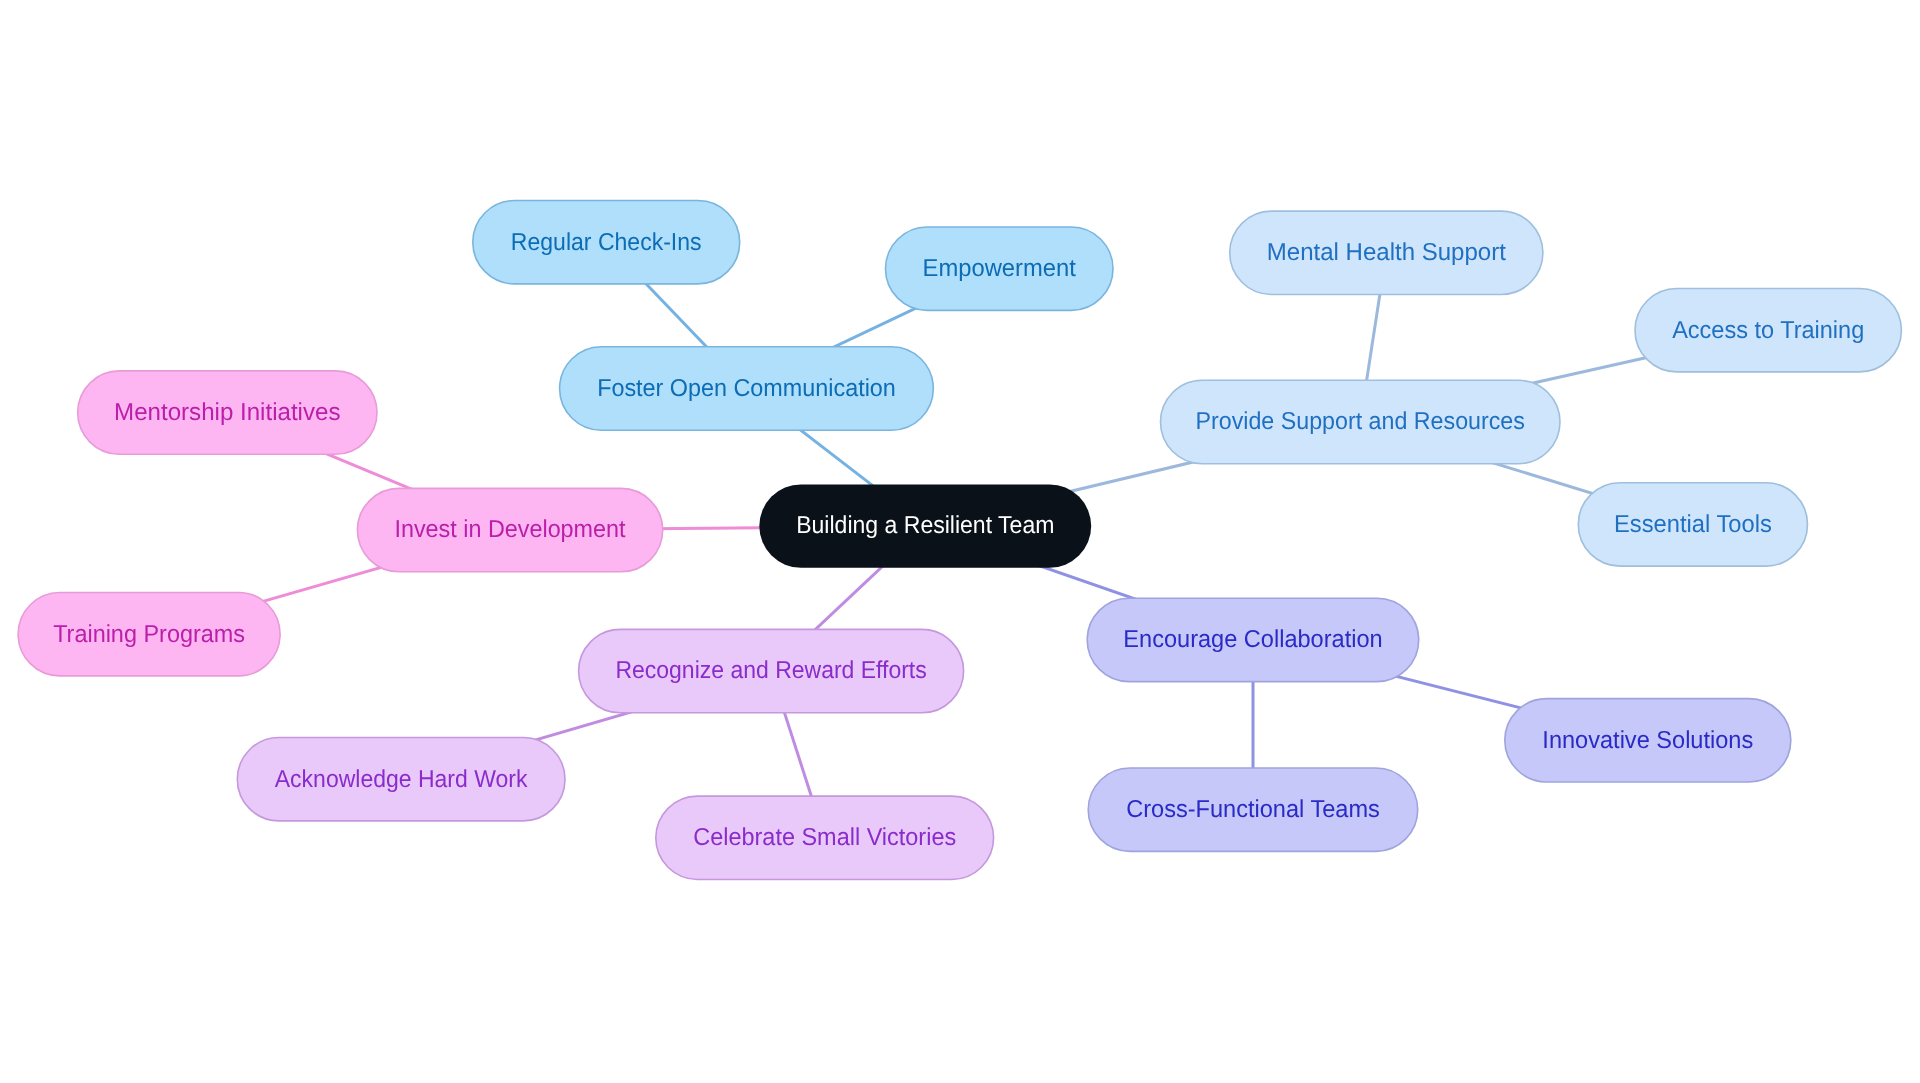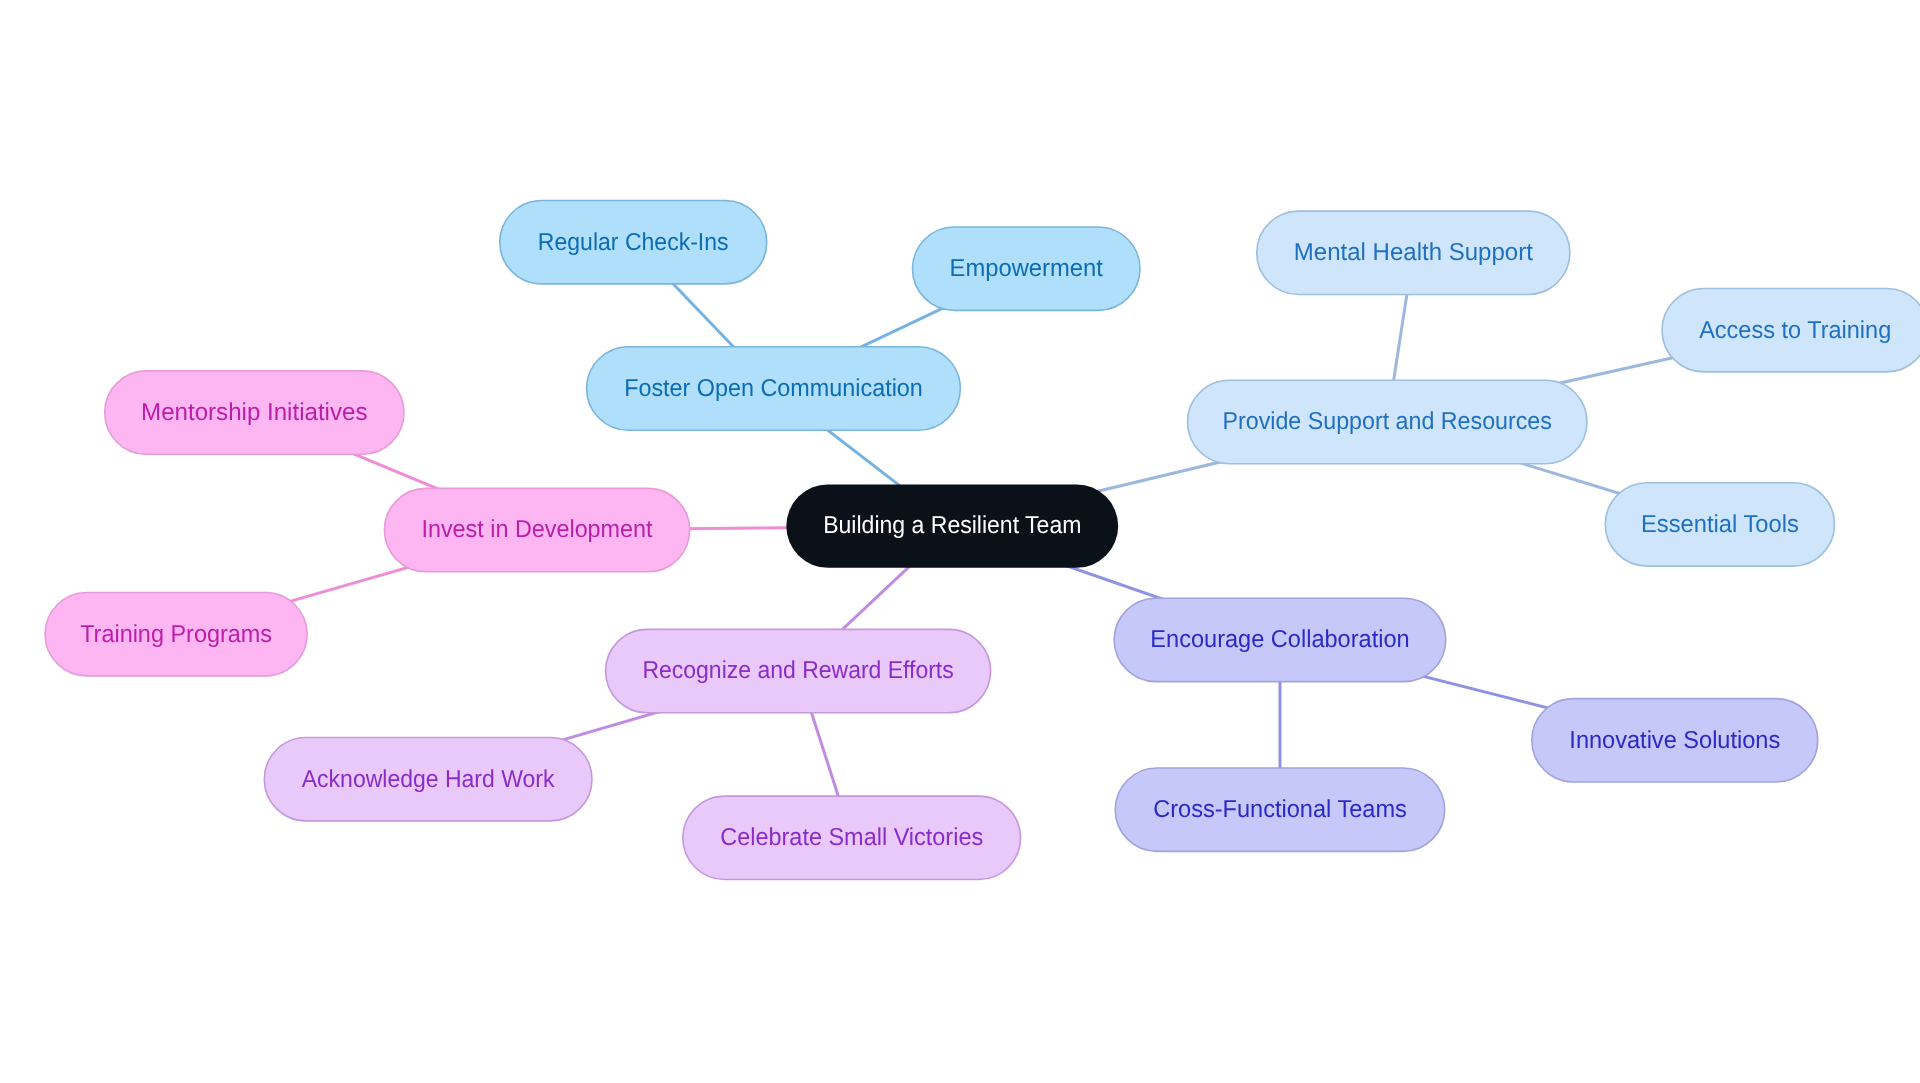--- a/index.html
+++ b/index.html
@@ -1,19 +1,19 @@
 <!DOCTYPE html>
 <html><head>
 <meta charset="utf-8">
 <title>Building a Resilient Team - Mind Map</title>
 <style>
   html,body{margin:0;padding:0;background:#ffffff;}
   body{width:1920px;height:1083px;overflow:hidden;
        font-family:"Liberation Sans",sans-serif;}
-  #stage{position:relative;width:1728px;height:1083px;background:#ffffff;margin-left:27px;}
+  #stage{position:relative;width:1728px;height:1083px;background:#ffffff;}
   #mm{position:absolute;left:0;top:0;display:block;
        will-change:transform;transform:translateZ(0);}
   .nlabel{font-family:"Liberation Sans",sans-serif;font-size:24.5px;
           text-anchor:middle;font-weight:400;
           text-rendering:geometricPrecision;}
   .edge{fill:none;stroke-linecap:butt;}
 </style>
 </head>
 <body>
 

